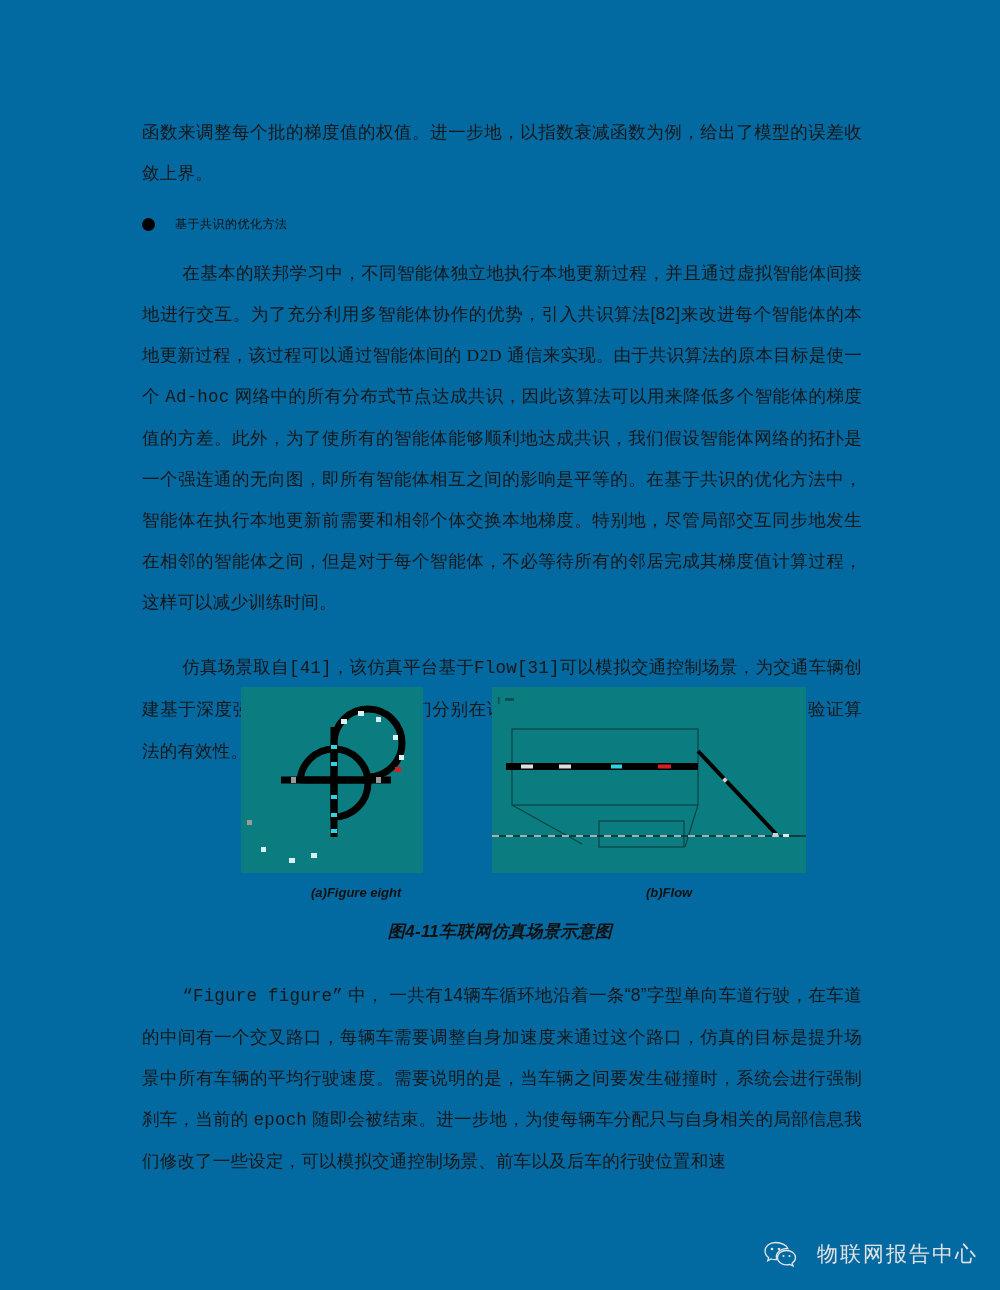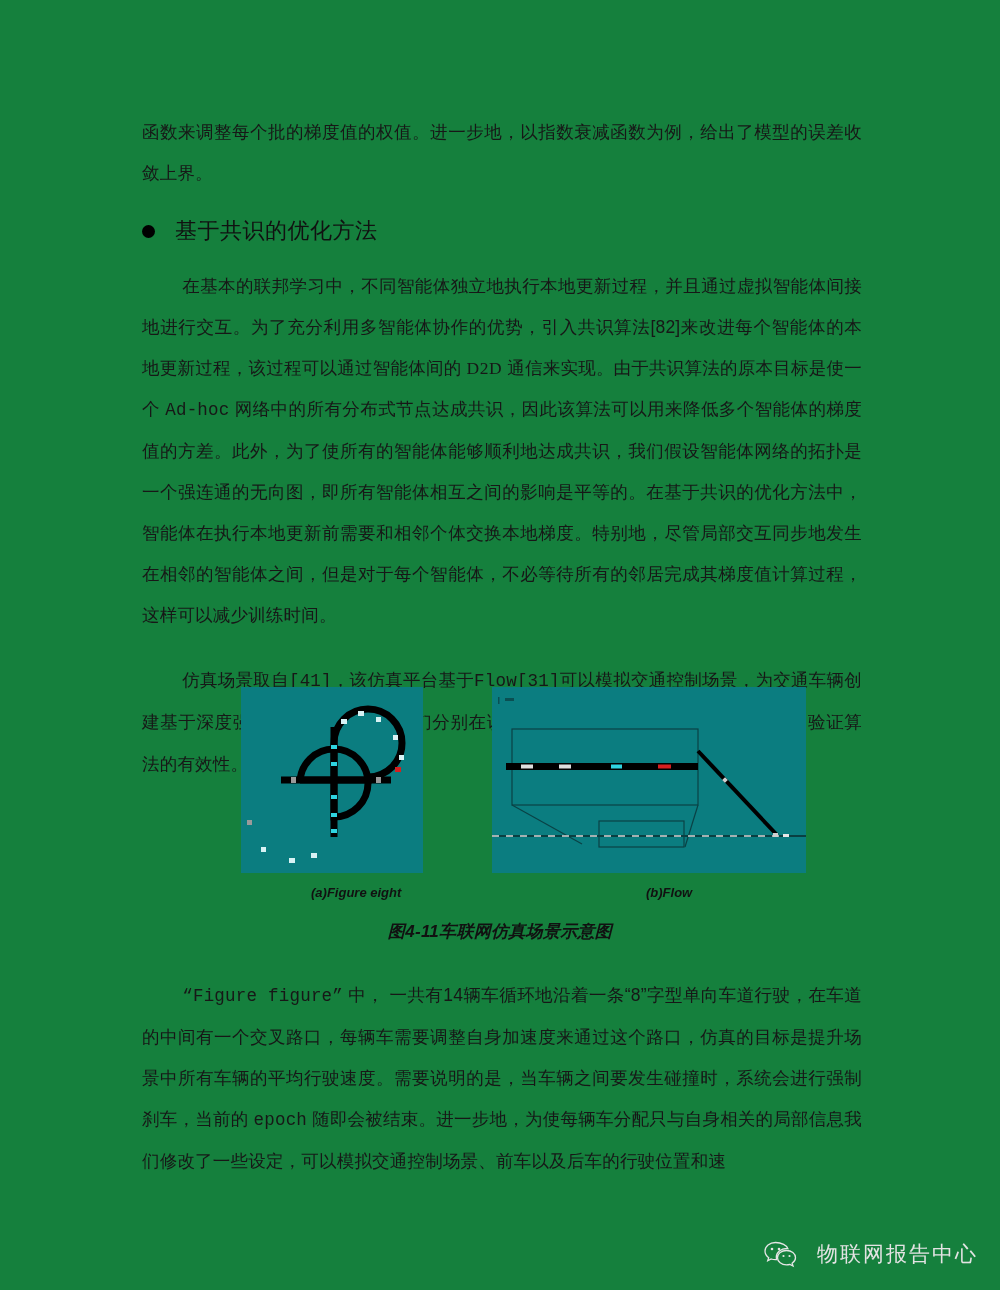--- a/index.html
+++ b/index.html
@@ -14,21 +14,21 @@
     font-family: "Liberation Sans", "DejaVu Sans", sans-serif;
     color: #1a1a1a;
     overflow: hidden;
   }
 
   .page {
     position: absolute;
     left: 0; top: 0;
     width: 1000px;
     height: 1290px;
-    background: #15803d;
+    background: #0369a1;
   }
 
   .content {
     position: absolute;
     left: 142px;
     top: 112px;
     width: 720px;
   }
 
   p.body-text {
@@ -53,21 +53,21 @@
   .bullet-dot {
     width: 13px;
     height: 13px;
     border-radius: 50%;
     background: #000;
     display: inline-block;
     margin-right: 20px;
     flex: 0 0 auto;
   }
   .bullet-label {
-    font-size: 22px;
+    font-size: 12px;
     color: #111;
     letter-spacing: 0.5px;
   }
 
   .mono-term {
     font-family: "Liberation Serif", "DejaVu Serif", serif;
     letter-spacing: 0.5px;
   }
   .serif-term {
     font-family: Liberation Mono, monospace;

